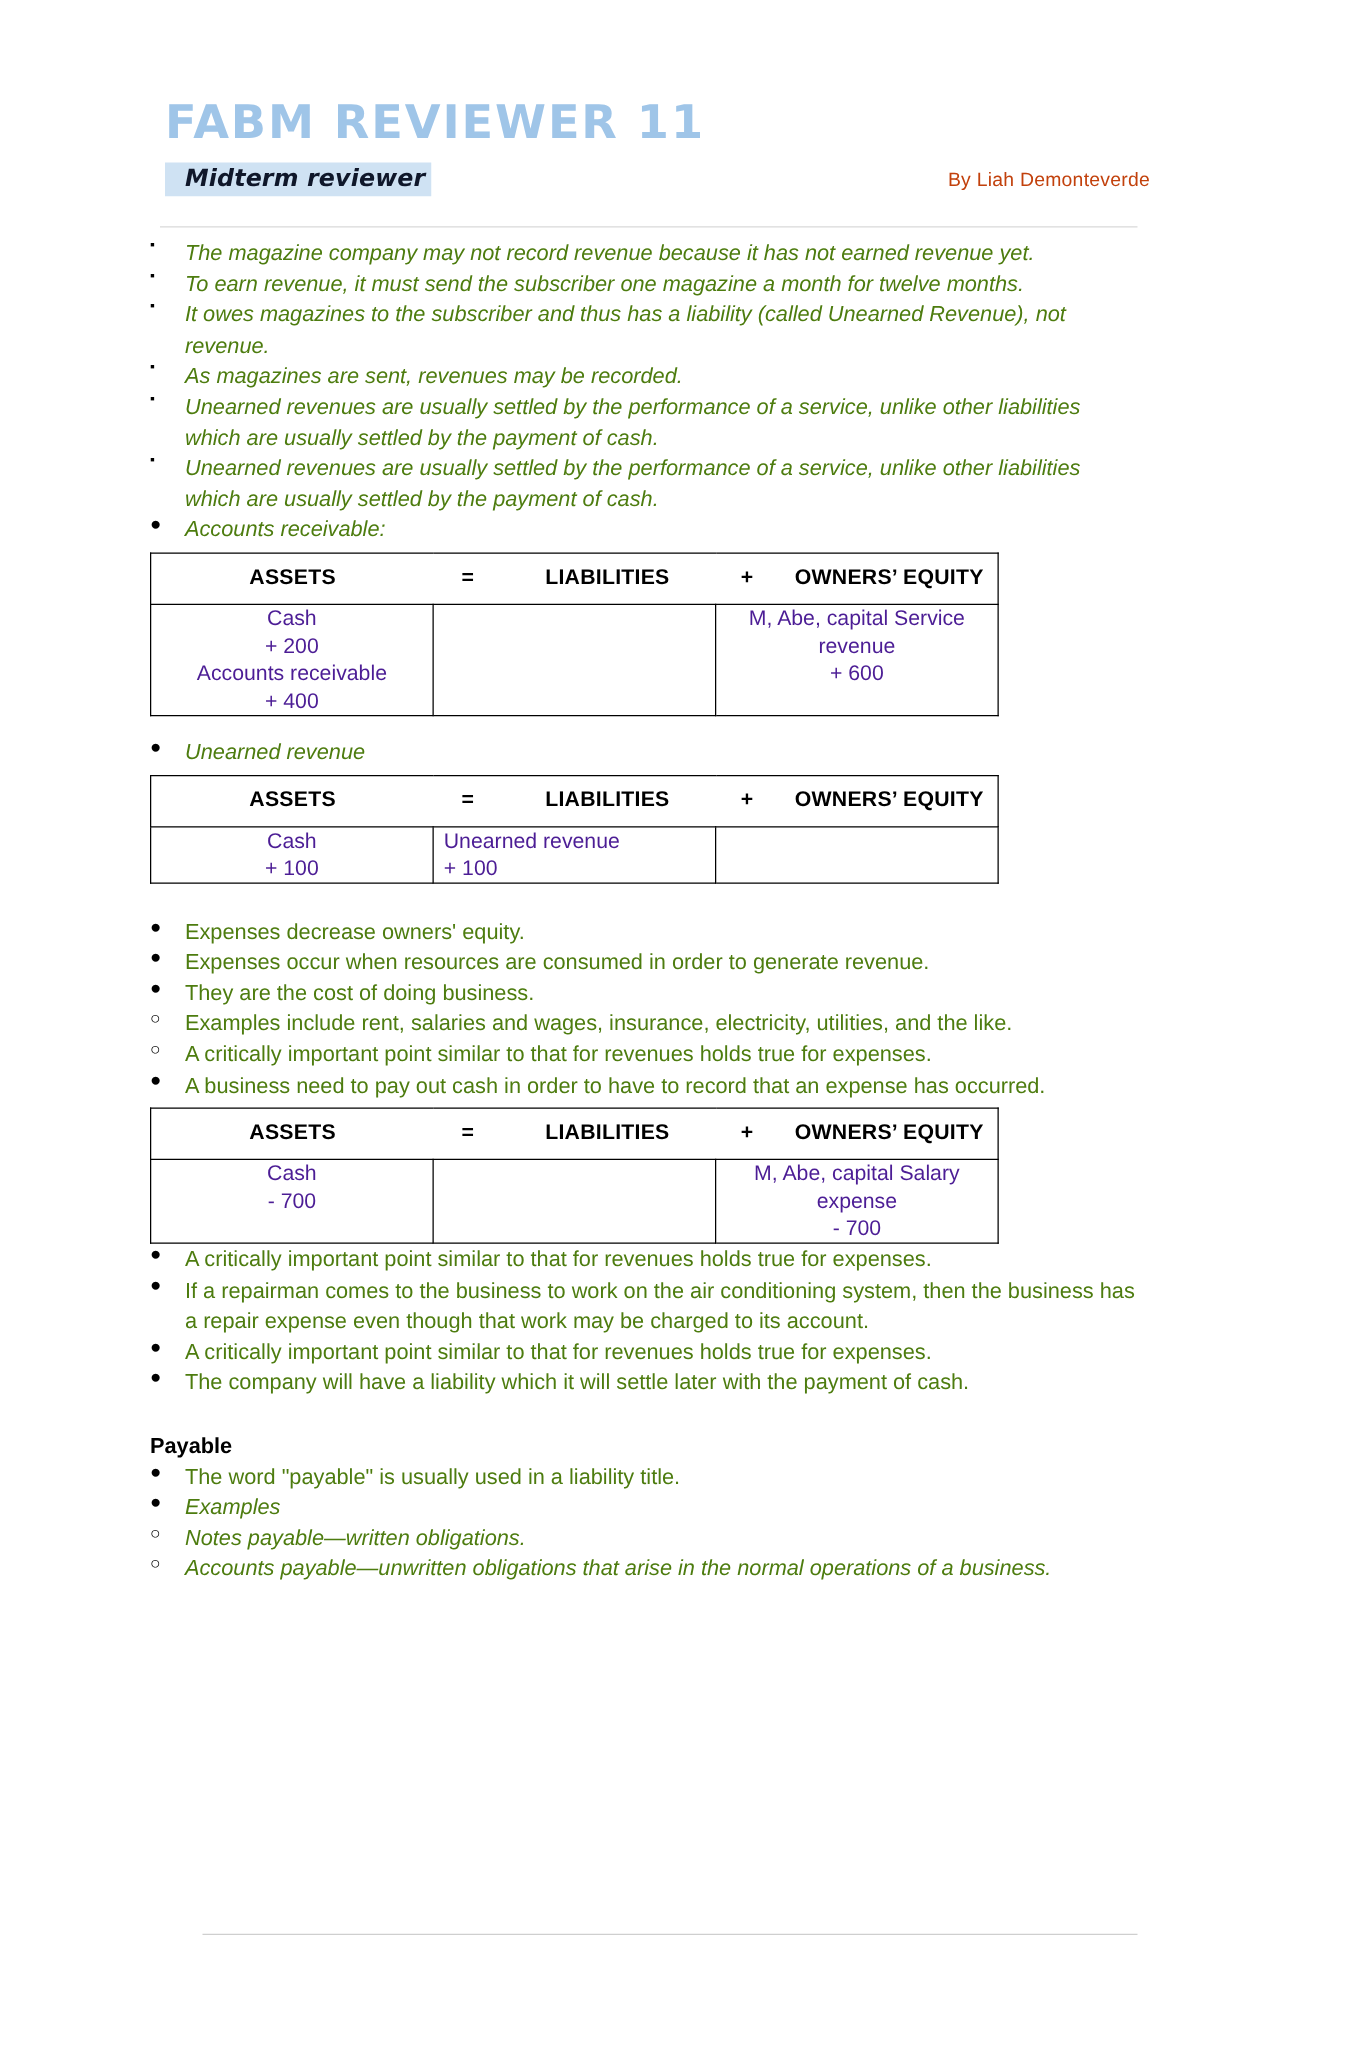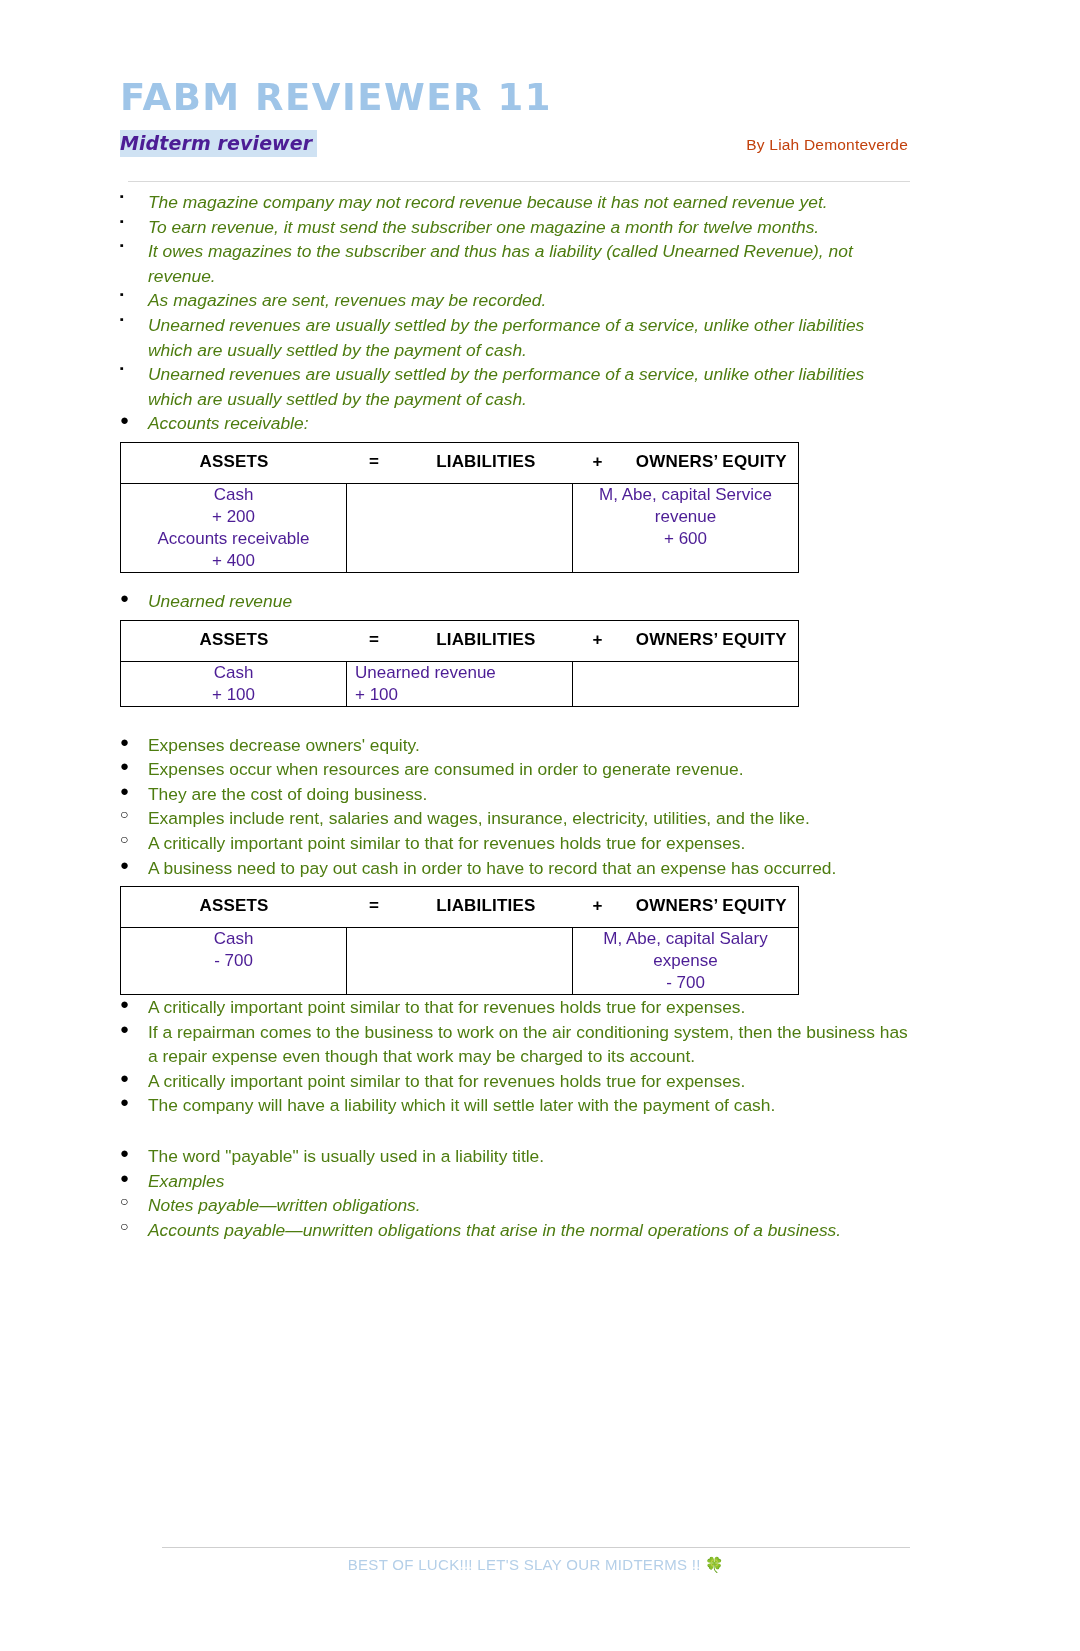--- a/index.html
+++ b/index.html
@@ -13,21 +13,21 @@
     height: 1651px;
     background: #ffffff;
     font-family: "Liberation Sans", sans-serif;
     box-sizing: border-box;
     overflow: hidden;
   }
 
   
   .header {
     position: absolute;
-    left: 120px;
+    left: 132px;
     top: 78px;
     width: 790px;
   }
   .doc-title {
     font-family: "DejaVu Sans", sans-serif;
     font-size: 37px;
     font-weight: 800;
     letter-spacing: 1.5px;
     color: #9fc5e8;
     line-height: 1.1;
@@ -37,23 +37,23 @@
     display: flex;
     align-items: baseline;
     justify-content: space-between;
     margin-top: 11px;
   }
   .doc-subtitle {
     font-family: "DejaVu Sans", sans-serif;
     font-size: 19px;
     font-weight: bold;
     font-style: italic;
-    color: #4c1d95;
+    color: #0f172a;
     background: #cfe2f3;
-    padding: 2px 5px 3px 0;
+    padding: 2px 5px 3px 16px;
     letter-spacing: 0.1px;
   }
   .doc-author {
     font-size: 15.5px;
     color: #c2410c;
     letter-spacing: 0.2px;
     padding-right: 2px;
   }
   .header-rule {
     position: absolute;
@@ -373,20 +373,21 @@
         <span class="txt">A critically important point similar to that for revenues holds true for expenses.</span>
       </li>
       <li class="item">
         <span class="marker mk-disc">●</span>
         <span class="txt">The company will have a liability which it will settle later with the payment of cash.</span>
       </li>
     </ul>
 
     <div class="spacer-lg"></div>
 
+    <div class="section-head">Payable</div>
 
     <ul class="lvl lvl1">
       <li class="item">
         <span class="marker mk-disc">●</span>
         <span class="txt">The word "payable" is usually used in a liability title.</span>
       </li>
       <li class="item">
         <span class="marker mk-disc">●</span>
         <span class="txt italic">Examples</span>
       </li>
@@ -399,18 +400,14 @@
       </li>
       <li class="item">
         <span class="marker mk-circle">○</span>
         <span class="txt italic">Accounts payable—unwritten obligations that arise in the normal operations of a business.</span>
       </li>
     </ul>
 
   </div>
 
   <div class="footer-rule"></div>
-  <div class="footer-text">
-    <span>BEST OF LUCK!!! LET'S SLAY OUR MIDTERMS !!</span>
-    <span class="clover">🍀</span>
-  </div>
 
 </div>
 
 </body></html>

